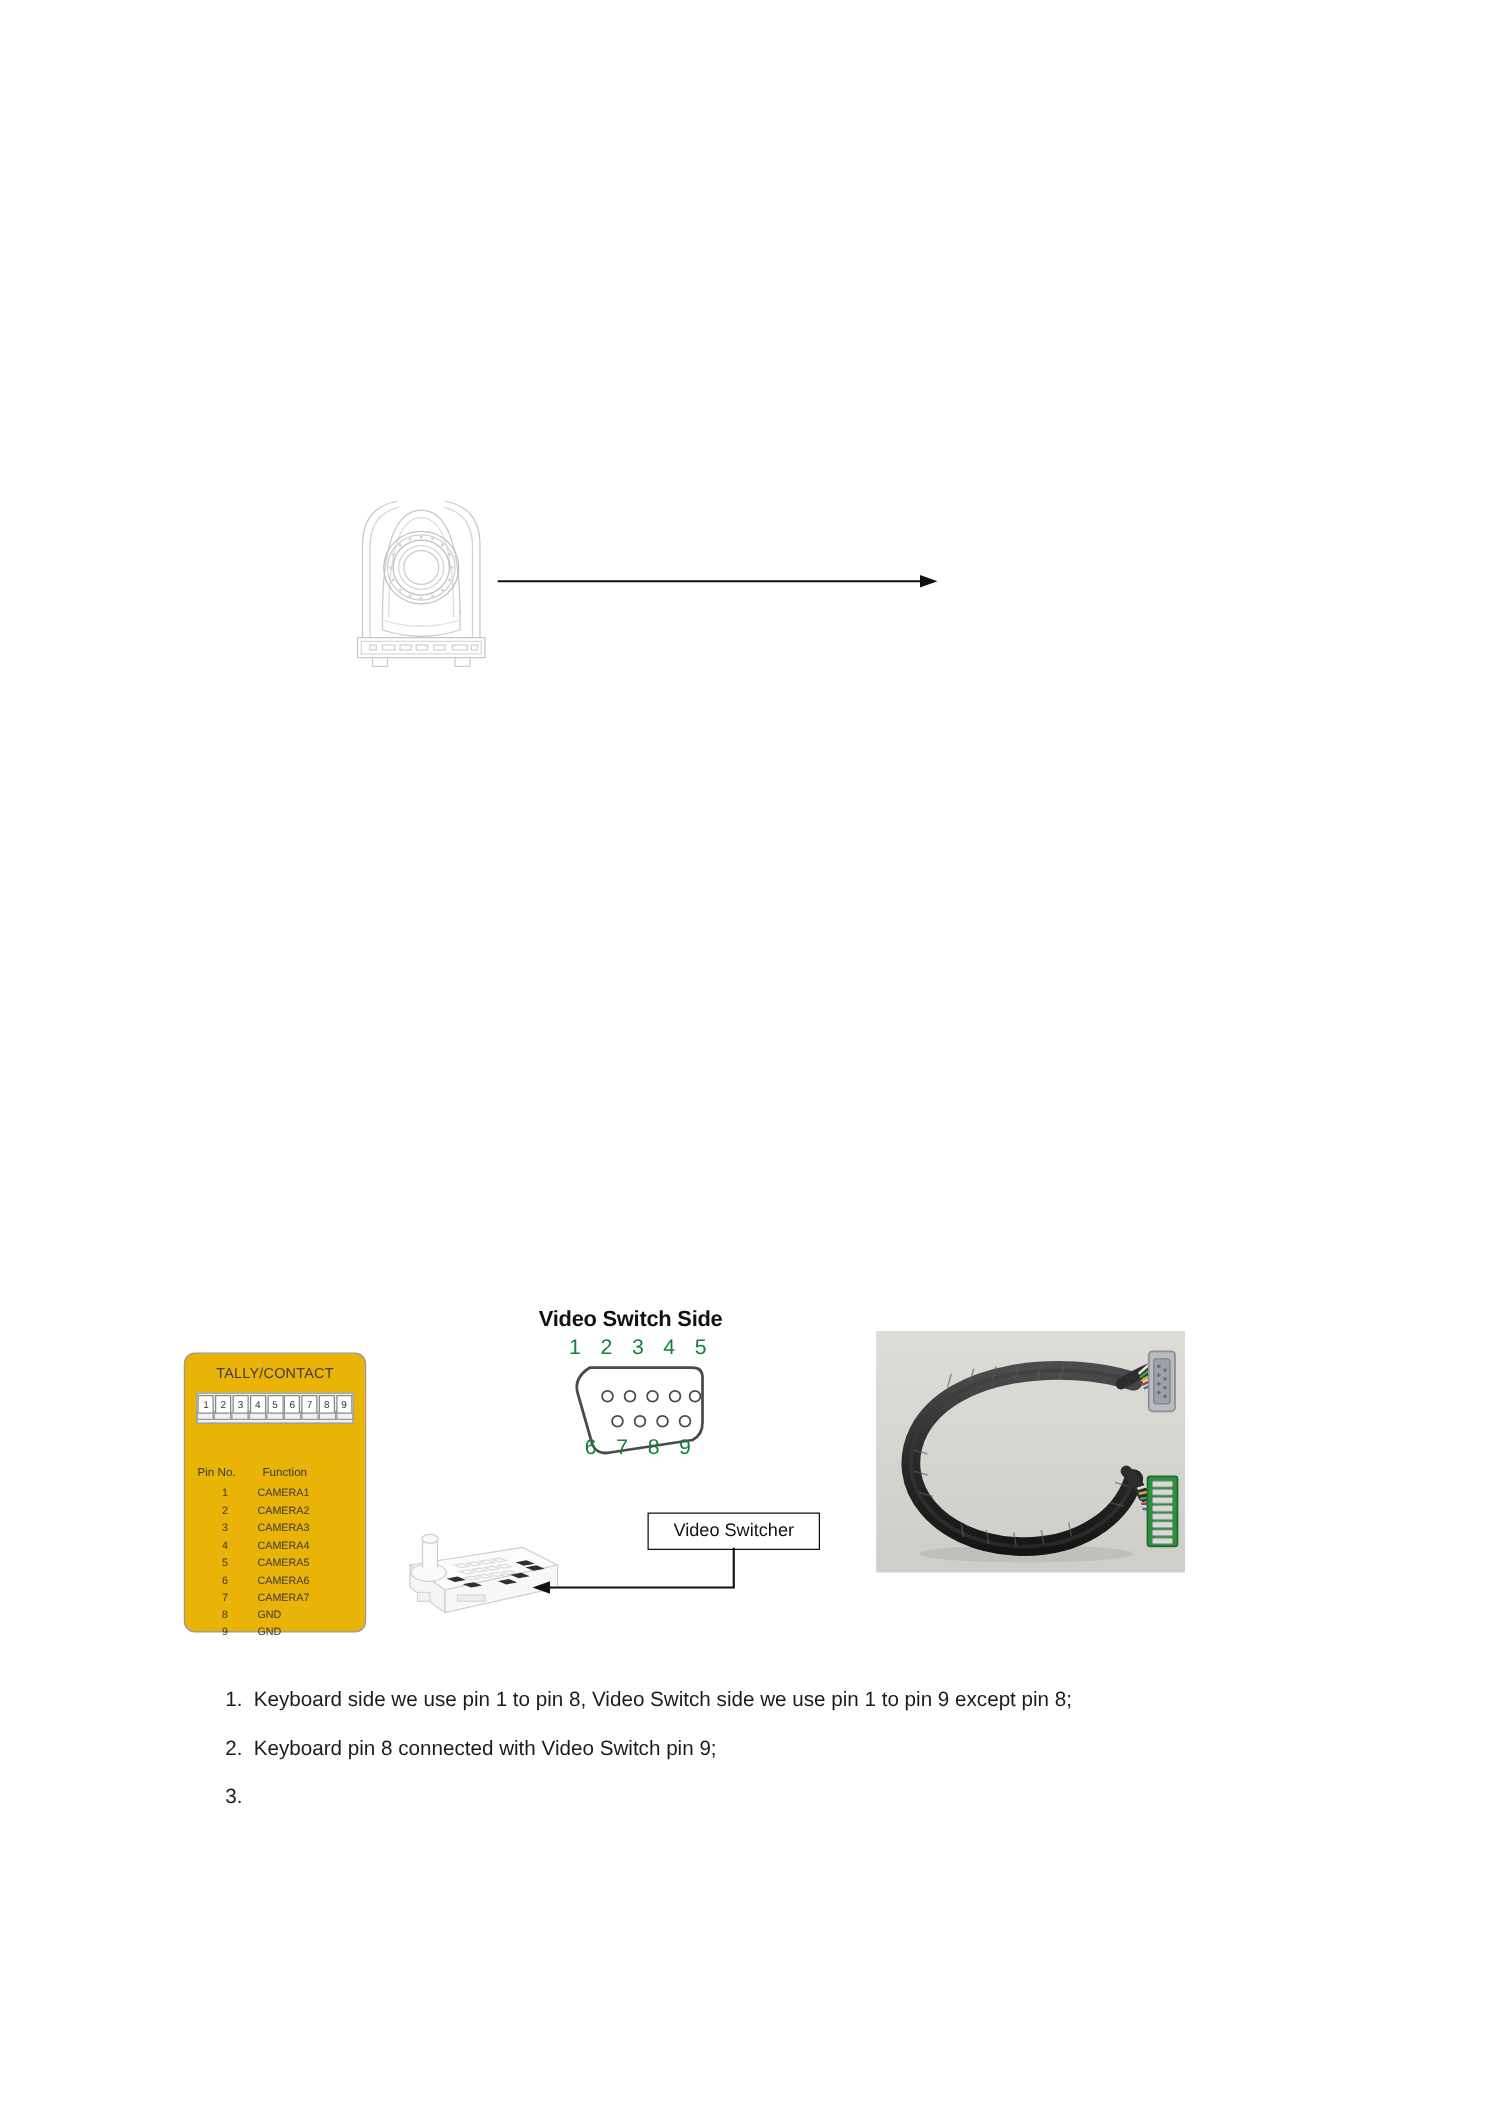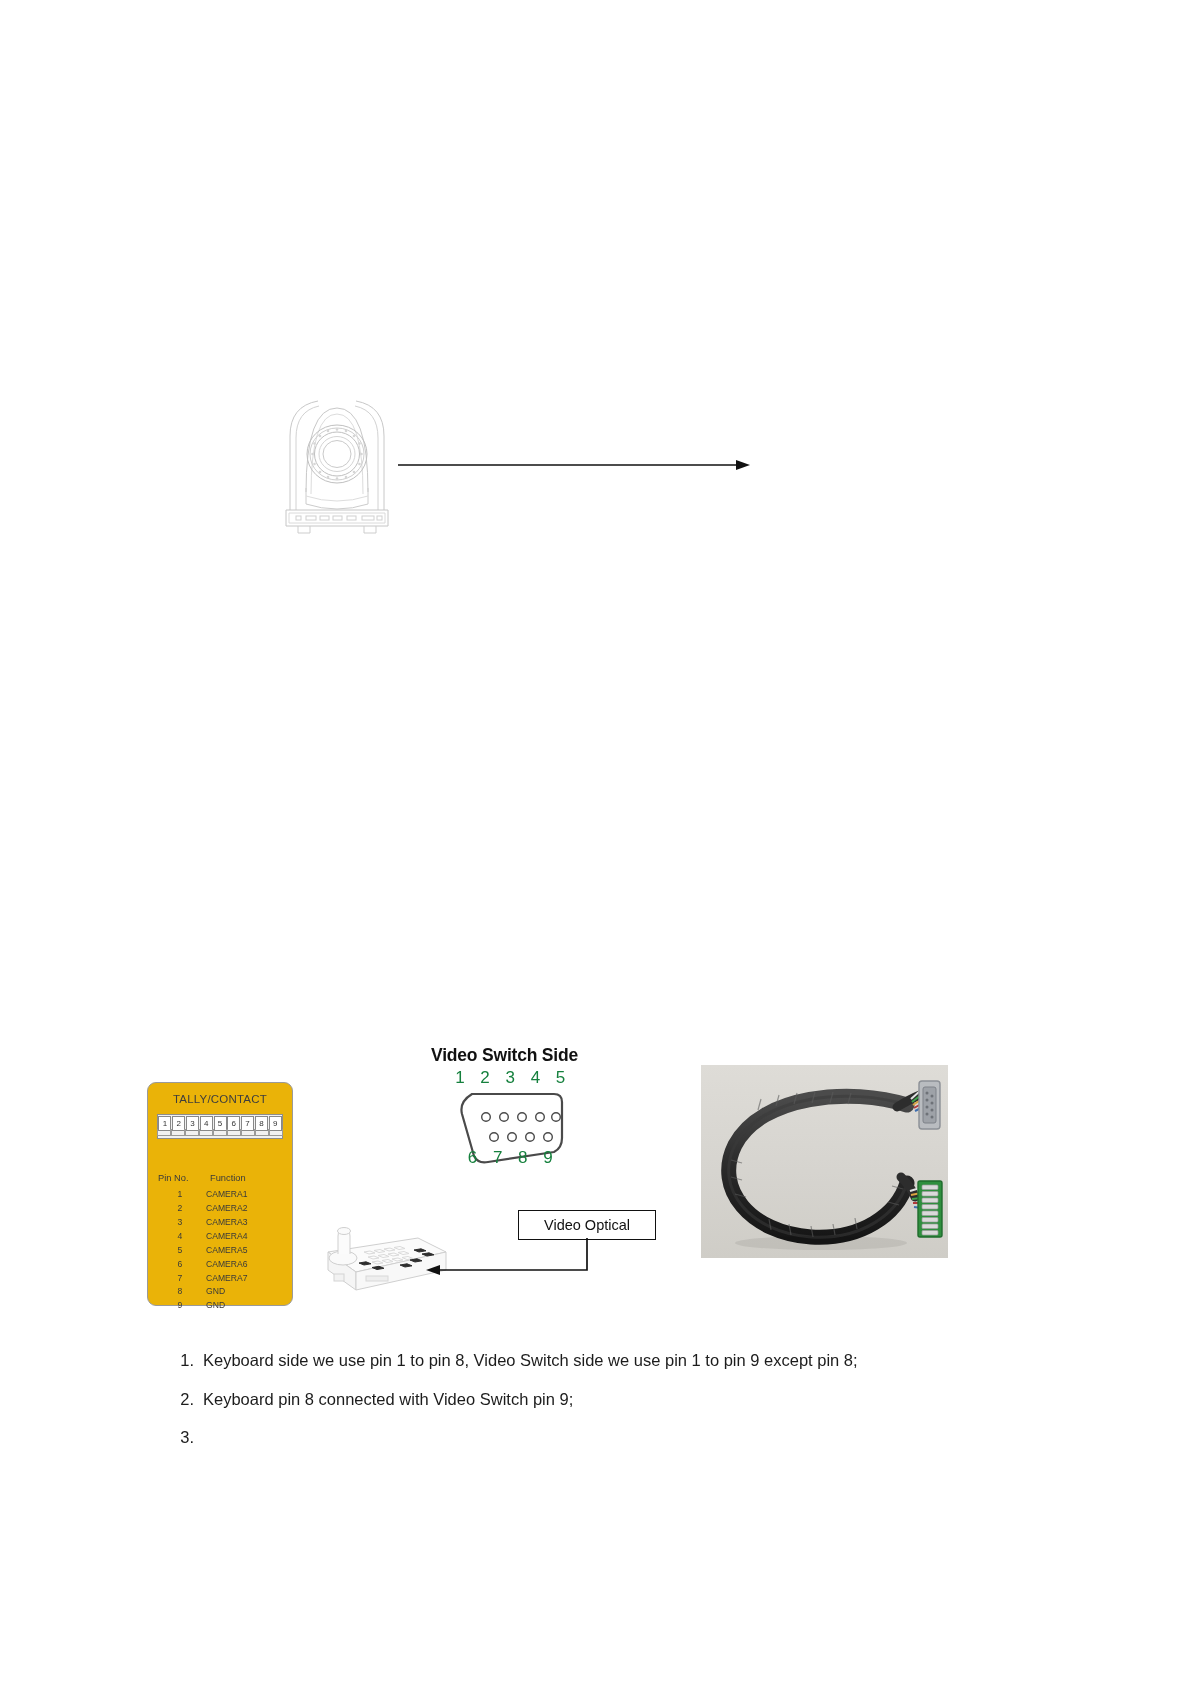--- a/index.html
+++ b/index.html
@@ -319,21 +319,21 @@
           <path d="M100 38 l7 -1.2 l5 2 l-7 1.2 Z"></path>
           <path d="M90 43 l7 -1.2 l5 2 l-7 1.2 Z"></path>
         </g>
 
         <rect x="24" y="52" width="10" height="7" fill="#f2f2f2" stroke="#d4d4d4"></rect>
         <rect x="56" y="54" width="22" height="5" fill="#eeeeee" stroke="#d8d8d8"></rect>
       </g>
     </svg>
   </div>
 
-  <div class="vsw-box">Video Optical</div>
+  <div class="vsw-box">Video Switcher</div>
 
   <div class="arrow-vsw">
     <svg width="170" height="46" viewBox="0 0 170 46" xmlns="http://www.w3.org/2000/svg">
       <path d="M163 0 L163 32 L14 32" fill="none" stroke="#111" stroke-width="1.7"></path>
       <polygon points="2,32 16,27 16,37" fill="#111"></polygon>
     </svg>
   </div>
 
   <div class="photo">
     <svg width="247" height="193" viewBox="0 0 247 193" xmlns="http://www.w3.org/2000/svg">

